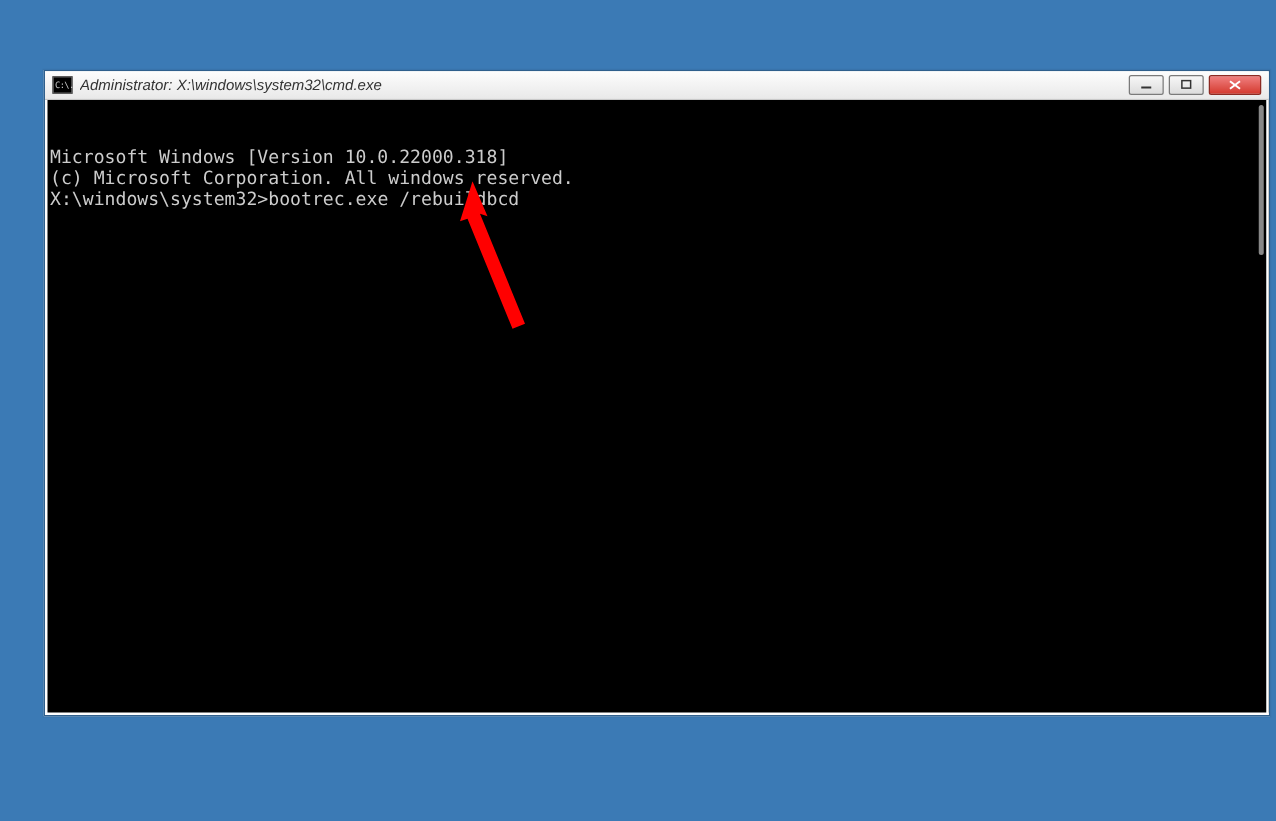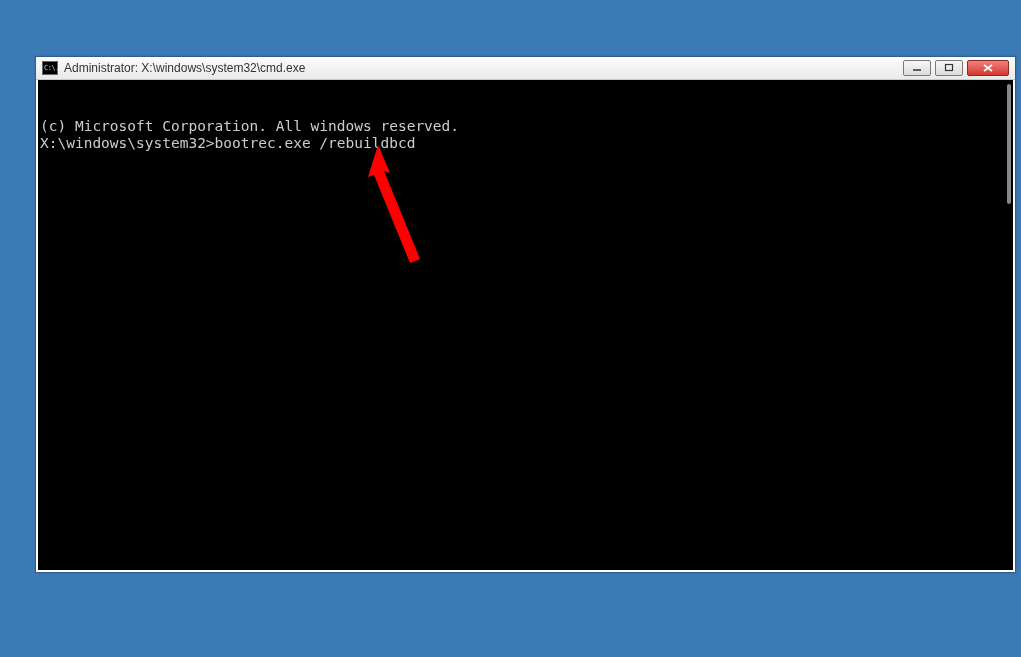--- a/index.html
+++ b/index.html
@@ -47,20 +47,21 @@
     .titlebar-icon-inner {
       color: #ccc;
       font-size: 7px;
       line-height: 1;
       font-family: monospace;
       letter-spacing: -0.5px;
     }
     .titlebar-text {
       font-size: 12px;
       color: #333;
+      font-style: italic;
       flex: 1;
       white-space: nowrap;
       overflow: hidden;
     }
     .winbtns {
       display: flex;
       align-items: center;
       gap: 4px;
       margin-right: 6px;
     }
@@ -134,21 +135,21 @@
       </div>
       <div class="winbtn close" title="Close">
         <svg width="12" height="10">
           <line x1="2" y1="2" x2="10" y2="8" stroke="#fff" stroke-width="1.6"></line>
           <line x1="10" y1="2" x2="2" y2="8" stroke="#fff" stroke-width="1.6"></line>
         </svg>
       </div>
     </div>
   </div>
   <div class="console">
-    <span class="line">(c) Microsoft Corporation. All windows reserved.</span><span class="line"></span><span class="line"><span>X:\windows\system32&gt;</span><span>bootrec.exe /rebuildbcd</span></span>
+    <span class="line">Microsoft Windows [Version 10.0.22000.318]</span><span class="line">(c) Microsoft Corporation. All windows reserved.</span><span class="line"></span><span class="line"><span>X:\windows\system32&gt;</span><span>bootrec.exe /rebuildbcd</span></span>
     <div class="console-scrollbar"></div>
   </div>
 </div>
 
 <svg class="arrow-annotation" width="80" height="130">
   <defs>
     <marker id="ahead" markerWidth="12" markerHeight="12" refX="2" refY="6" orient="auto">
       <path d="M0,0 L12,6 L0,12 L3,6 Z" fill="#ff0000"></path>
     </marker>
   </defs>

